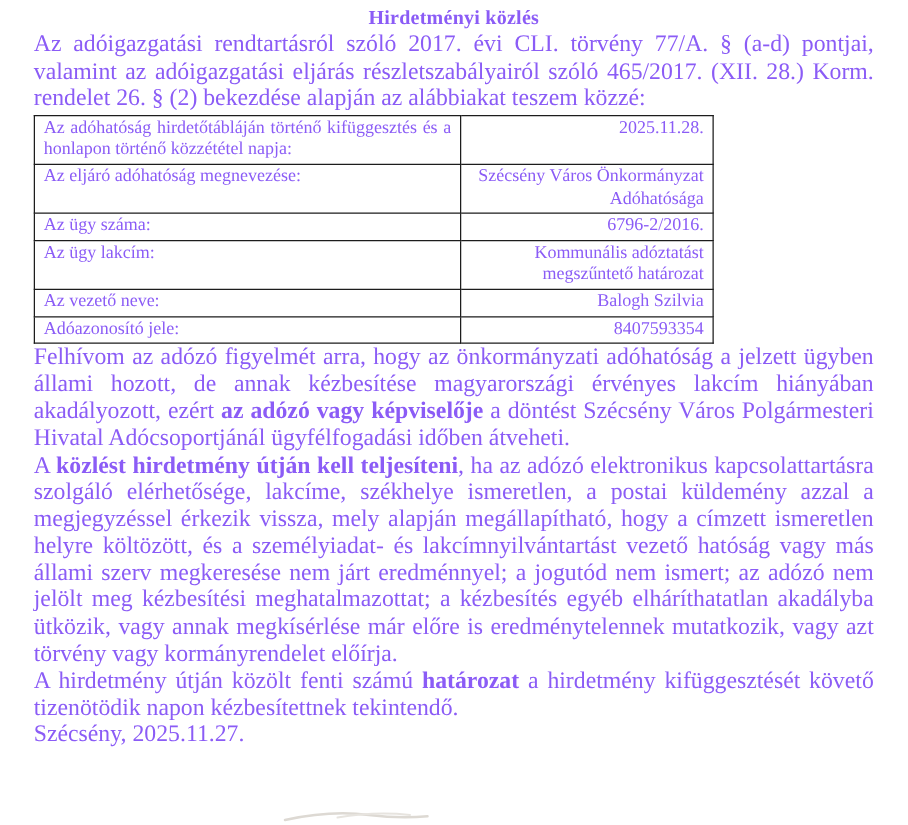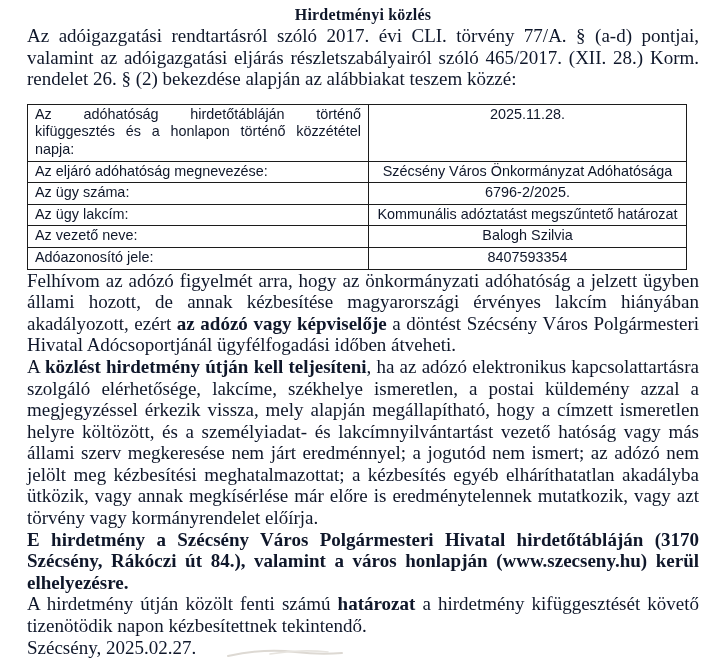--- a/index.html
+++ b/index.html
@@ -3,21 +3,21 @@
 <meta charset="utf-8">
 <style>
   html, body { margin: 0; padding: 0; background: #ffffff; }
   .page {
     position: relative;
     width: 726px;
     height: 660px;
     box-sizing: border-box;
     padding: 3px 27px 0 27px;
     background: #ffffff;
-    color: #0f172a;
+    color: #8b5cf6;
     font-family: "Liberation Serif", serif;
     overflow: hidden;
   }
   .title {
     margin: 2px 0 0 0;
     font-size: 16px;
     line-height: 20px;
     font-weight: bold;
     text-align: center;
     letter-spacing: 0.2px;
@@ -30,35 +30,35 @@
   }
   .b { font-weight: bold; }
   .u { text-decoration-thickness: 1.3px; text-underline-offset: 2px; }
   .p-intro     { margin-top: 11px; }
   .p-notice    { margin-top: 9px; }
   .p-legal     { margin-top: 21px; }
   .p-placement { margin-top: 14px; }
   .p-delivery  { margin-top: 15px; }
   .date-line   { margin-top: 13px; text-align: left; }
   table.info-table {
-    margin-top: 14px;
-    width: 660px;
+    margin-top: 2px;
+    width: 544px;
     border-collapse: collapse;
     table-layout: fixed;
-    font-family: Liberation Sans, sans-serif;
+    font-family: Liberation Serif, serif;
     font-size: 14.4px;
   }
   table.info-table td {
     border: 1.6px solid #1c1c1c;
     padding: 1px 7px 2px 7px;
     vertical-align: top;
     line-height: 17.6px;
   }
   td.label-cell { width: 326px; text-align: justify; }
-  td.value-cell { text-align: center; }
+  td.value-cell { text-align: right; }
   .stamp-trace {
     position: absolute;
     left: 210px;
     top: 640px;
     width: 150px;
     height: 20px;
     pointer-events: none;
   }
 </style>
 </head>
@@ -75,45 +75,44 @@
         <tr>
           <td class="label-cell">Az adóhatóság hirdetőtábláján történő kifüggesztés és a honlapon történő közzététel napja:</td>
           <td class="value-cell">2025.11.28.</td>
         </tr>
         <tr>
           <td class="label-cell">Az eljáró adóhatóság megnevezése:</td>
           <td class="value-cell">Szécsény Város Önkormányzat Adóhatósága</td>
         </tr>
         <tr>
           <td class="label-cell">Az ügy száma:</td>
-          <td class="value-cell">6796-2/2025.</td>
+          <td class="value-cell">6796-2/2016.</td>
         </tr>
         <tr>
           <td class="label-cell">Az ügy lakcím:</td>
           <td class="value-cell">Kommunális adóztatást megszűntető határozat</td>
         </tr>
         <tr>
           <td class="label-cell">Az vezető neve:</td>
           <td class="value-cell">Balogh Szilvia</td>
         </tr>
         <tr>
           <td class="label-cell">Adóazonosító jele:</td>
           <td class="value-cell">8407593354</td>
         </tr>
       </tbody>
   </table>
 
   <p class="doc-par p-notice"><span>Felhívom az adózó figyelmét arra, hogy az önkormányzati adóhatóság a jelzett ügyben állami hozott, de annak kézbesítése magyarországi érvényes lakcím hiányában akadályozott, ezért </span><span class="b">az adózó vagy képviselője</span><span> a döntést Szécsény Város Polgármesteri Hivatal Adócsoportjánál ügyfélfogadási időben átveheti.</span></p>
 
   <p class="doc-par p-legal"><span>A </span><span class="b u">közlést hirdetmény útján kell teljesíteni</span><span>, ha az adózó elektronikus kapcsolattartásra szolgáló elérhetősége, lakcíme, székhelye ismeretlen, a postai küldemény azzal a megjegyzéssel érkezik vissza, mely alapján megállapítható, hogy a címzett ismeretlen helyre költözött, és a személyiadat- és lakcímnyilvántartást vezető hatóság vagy más állami szerv megkeresése nem járt eredménnyel; a jogutód nem ismert; az adózó nem jelölt meg kézbesítési meghatalmazottat; a kézbesítés egyéb elháríthatatlan akadályba ütközik, vagy annak megkísérlése már előre is eredménytelennek mutatkozik, vagy azt törvény vagy kormányrendelet előírja.</span></p>
 
-  <p class="doc-par p-placement"><span class="b u">E hirdetmény a Szécsény Város Polgármesteri Hivatal hirdetőtábláján (3170 Szécsény, Rákóczi út 84.), valamint a város honlapján (www.szecseny.hu) kerül elhelyezésre.</span></p>
 
   <p class="doc-par p-delivery"><span>A hirdetmény útján közölt fenti számú </span><span class="b">határozat</span><span> a hirdetmény kifüggesztését követő tizenötödik napon kézbesítettnek tekintendő.</span></p>
 
-  <p class="doc-par date-line">Szécsény, 2025.02.27.</p>
+  <p class="doc-par date-line">Szécsény, 2025.11.27.</p>
 
   <svg class="stamp-trace" viewBox="0 0 150 20" xmlns="http://www.w3.org/2000/svg">
     <path d="M 18 16 Q 55 8 85 12 Q 110 15 132 13" fill="none" stroke="#ddd9d3" stroke-width="2" stroke-linecap="round"></path>
     <path d="M 60 14 Q 90 9 118 12" fill="none" stroke="#e7e4df" stroke-width="1.6" stroke-linecap="round"></path>
   </svg>
 
 </div>
 
 </body></html>

